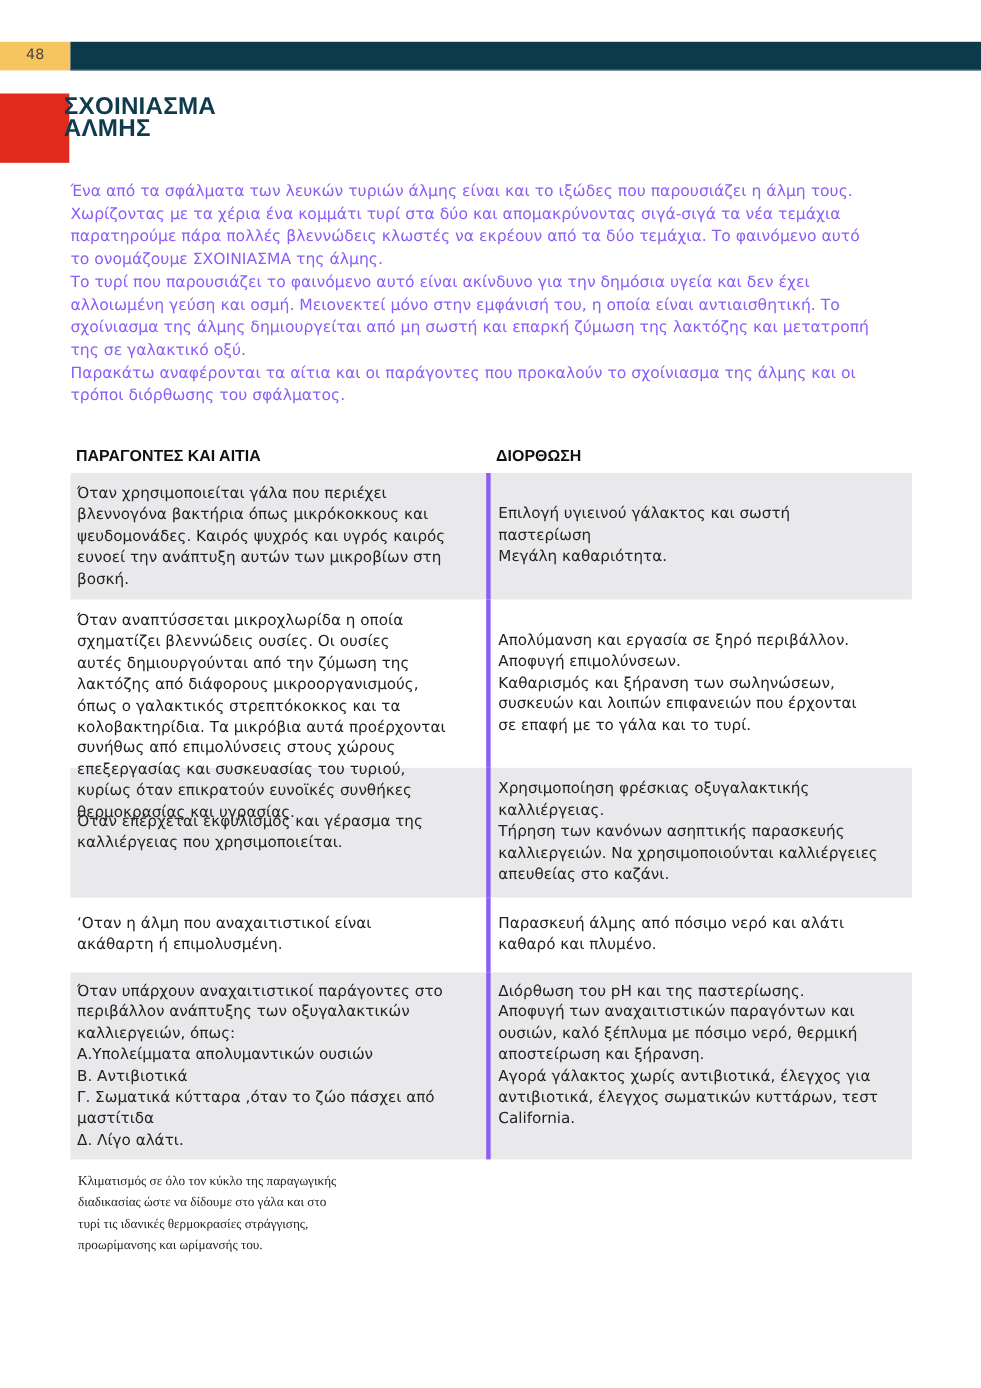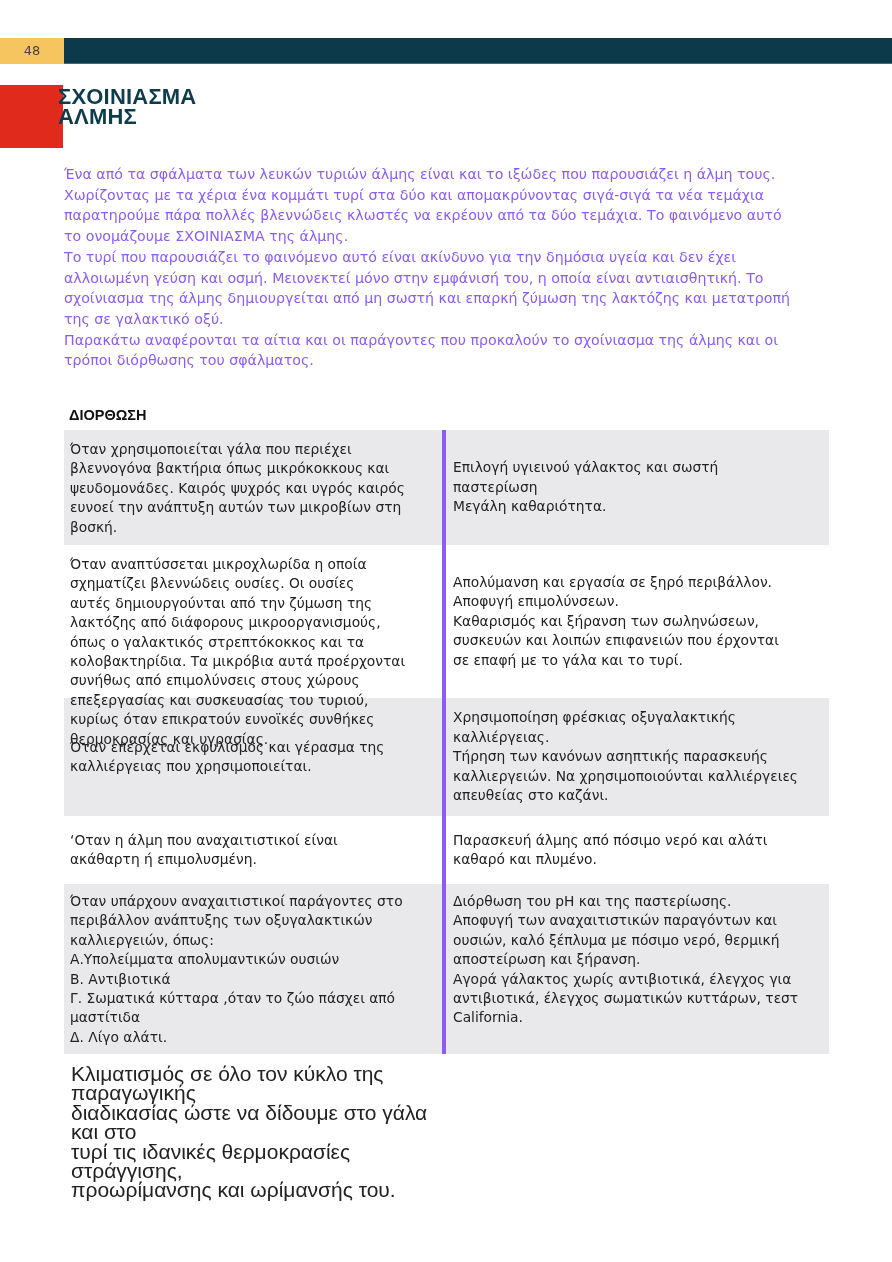--- a/index.html
+++ b/index.html
@@ -117,21 +117,21 @@
     .row-1 { height: 115px; }
     .row-2 { height: 153px; justify-content: center; }
     .row-3 { height: 118px; }
     .row-4 { height: 68px; }
     .row-5 { height: 170px; }
     .row-6 { height: 100px; }
     .row-1 .c1 { align-items: flex-start; padding-top: 10px; }
     .row-2 .c1 { align-items: flex-start; padding-top: 10px; }
     .row-5 .c1 { align-items: flex-start; padding-top: 8px; }
     .row-5 .c2 { align-items: flex-start; padding-top: 8px; }
-    .row-6 .cell { font-family: Liberation Sans, sans-serif; font-size: 21px; }
+    .row-6 .cell { font-family: Liberation Serif, serif; font-size: 12px; }
     .row-6 .c2 { align-items: flex-start; padding-top: 10px; }
   </style>
 </head>
 <body>
 
 <div class="top-bar">
   <div class="page-num">48</div>
   <div class="header-band"></div>
 </div>
 
@@ -150,20 +150,21 @@
   <p>Το τυρί που παρουσιάζει το φαινόμενο αυτό είναι ακίνδυνο για την δημόσια υγεία και δεν έχει
 αλλοιωμένη γεύση και οσμή. Μειονεκτεί μόνο στην εμφάνισή του, η οποία είναι αντιαισθητική. Το
 σχοίνιασμα της άλμης δημιουργείται από μη σωστή και επαρκή ζύμωση της λακτόζης και μετατροπή
 της σε γαλακτικό οξύ.</p>
   <p>Παρακάτω αναφέρονται τα αίτια και οι παράγοντες που προκαλούν το σχοίνιασμα της άλμης και οι
 τρόποι διόρθωσης του σφάλματος.</p>
 </div>
 
 <div class="table-wrap">
   <div class="thead">
+    <div class="c1">ΠΑΡΑΓΟΝΤΕΣ ΚΑΙ ΑΙΤΙΑ</div>
     <div class="c2">ΔΙΟΡΘΩΣΗ</div>
   </div>
 
   <div class="row shaded row-1">
     <div class="cell c1">Όταν χρησιμοποιείται γάλα που περιέχει
 βλεννογόνα βακτήρια όπως μικρόκοκκους και
 ψευδομονάδες. Καιρός ψυχρός και υγρός καιρός
 ευνοεί την ανάπτυξη αυτών των μικροβίων στη
 βοσκή.</div>
     <div class="cell c2">Επιλογή υγιεινού γάλακτος και σωστή

